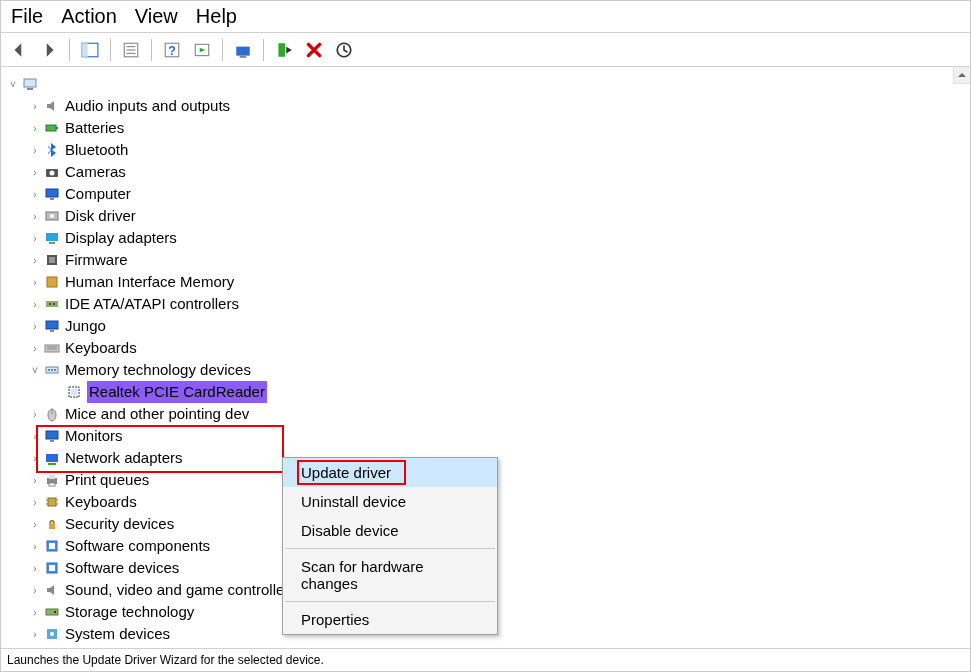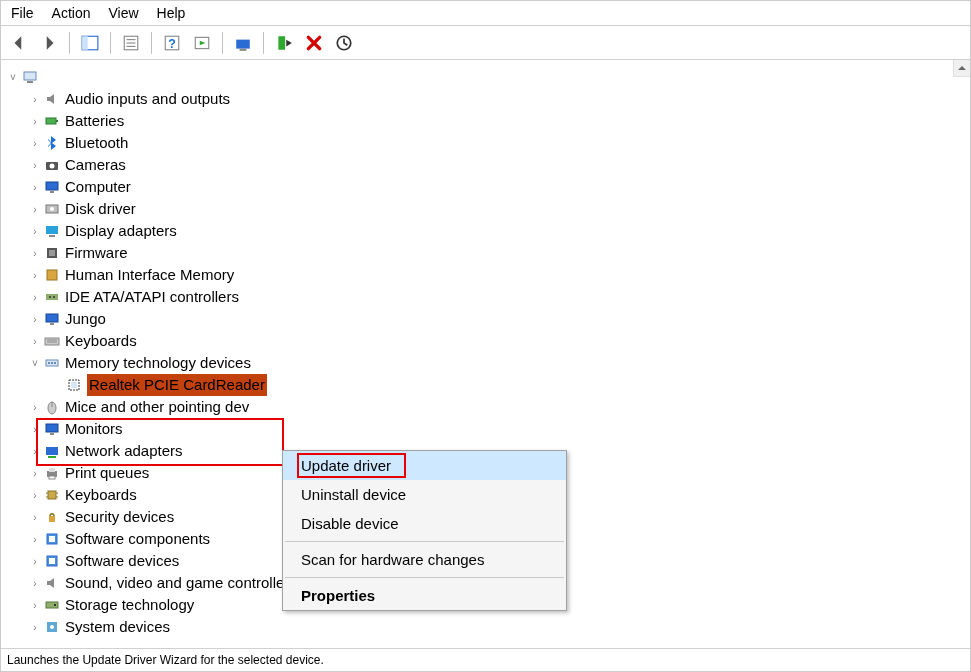--- a/index.html
+++ b/index.html
@@ -1,38 +1,38 @@
 <!DOCTYPE html>
 <html><head>
 <meta charset="utf-8">
 <style>
   * { box-sizing: border-box; margin: 0; padding: 0; font-family: "Segoe UI", Tahoma, sans-serif; }
   body { width: 971px; height: 672px; background: #fff; overflow: hidden; font-size: 13px; color: #000; border:1px solid #ccc; position:relative;}
-  .menubar { display: flex; gap: 18px; padding: 4px 10px; border-bottom: 1px solid #d0d0d0; font-size:14px;text-align:right;}
+  .menubar { display: flex; gap: 18px; padding: 4px 10px; border-bottom: 1px solid #d0d0d0; font-size:20px;text-align:right;}
   .menubar span { cursor: default; }
   .toolbar { display: flex; align-items:center; gap: 6px; padding: 3px 6px; border-bottom: 1px solid #d0d0d0; height:34px;}
   .tbtn { width:24px; height:24px; display:flex; align-items:center; justify-content:center; border:1px solid transparent;}
   .tbtn svg { width:18px; height:18px; }
   .tsep { width:1px; height:22px; background:#c0c0c0; margin:0 2px;}
   .main { position:relative; height: 590px; overflow:hidden; border-bottom:1px solid #d0d0d0;}
   .tree { padding: 6px 0 6px 6px; font-size:15px; line-height:1.5; }
   .node { display:flex; align-items:center; height:22px; }
   .expander { width:12px; color:#7a7a7a; font-size:10px; text-align:center; cursor:default;}
   .icon { width:18px; height:18px; margin:0 4px 0 2px; display:flex; align-items:center; justify-content:center;}
   .icon svg { width:16px; height:16px; }
   .label { white-space:nowrap; }
   .lvl1 { padding-left: 22px; }
   .lvl2 { padding-left: 44px; }
-  .selected .label { background:#c2410c; padding:0 2px;}
+  .selected .label { background:#8b5cf6; padding:0 2px;}
   .redbox { border:2px solid #e60000; position:absolute; pointer-events:none; }
-  .context-menu { position:absolute; background:#f5f5f5; border:1px solid #a0a0a0; box-shadow:2px 2px 4px rgba(0,0,0,0.25); font-size:15px; width:285px;}
+  .context-menu { position:absolute; background:#f5f5f5; border:1px solid #a0a0a0; box-shadow:2px 2px 4px rgba(0,0,0,0.25); font-size:15px; width:216px;}
   .ctx-item { padding:6px 18px; }
   .ctx-item.highlight { background:#cde8ff; }
   .ctx-sep { height:1px; background:#c8c8c8; margin:3px 2px; }
-  .ctx-item.bold { font-weight:bold; }
+  .ctx-item.bold { font-weight:normal; }
   .statusbar { position:absolute; bottom:0; left:0; right:0; padding:4px 6px; font-size:12px; border-top:1px solid #d0d0d0; background:#fff;}
   .scroll-up { position:absolute; top:0; right:0; width:17px; height:17px; background:#f0f0f0; display:flex; align-items:center; justify-content:center; border-left:1px solid #e0e0e0; border-bottom:1px solid #e0e0e0;}
 </style>
 </head>
 <body>
 
 <div class="menubar">
   <span>File</span>
   <span>Action</span>
   <span>View</span>

